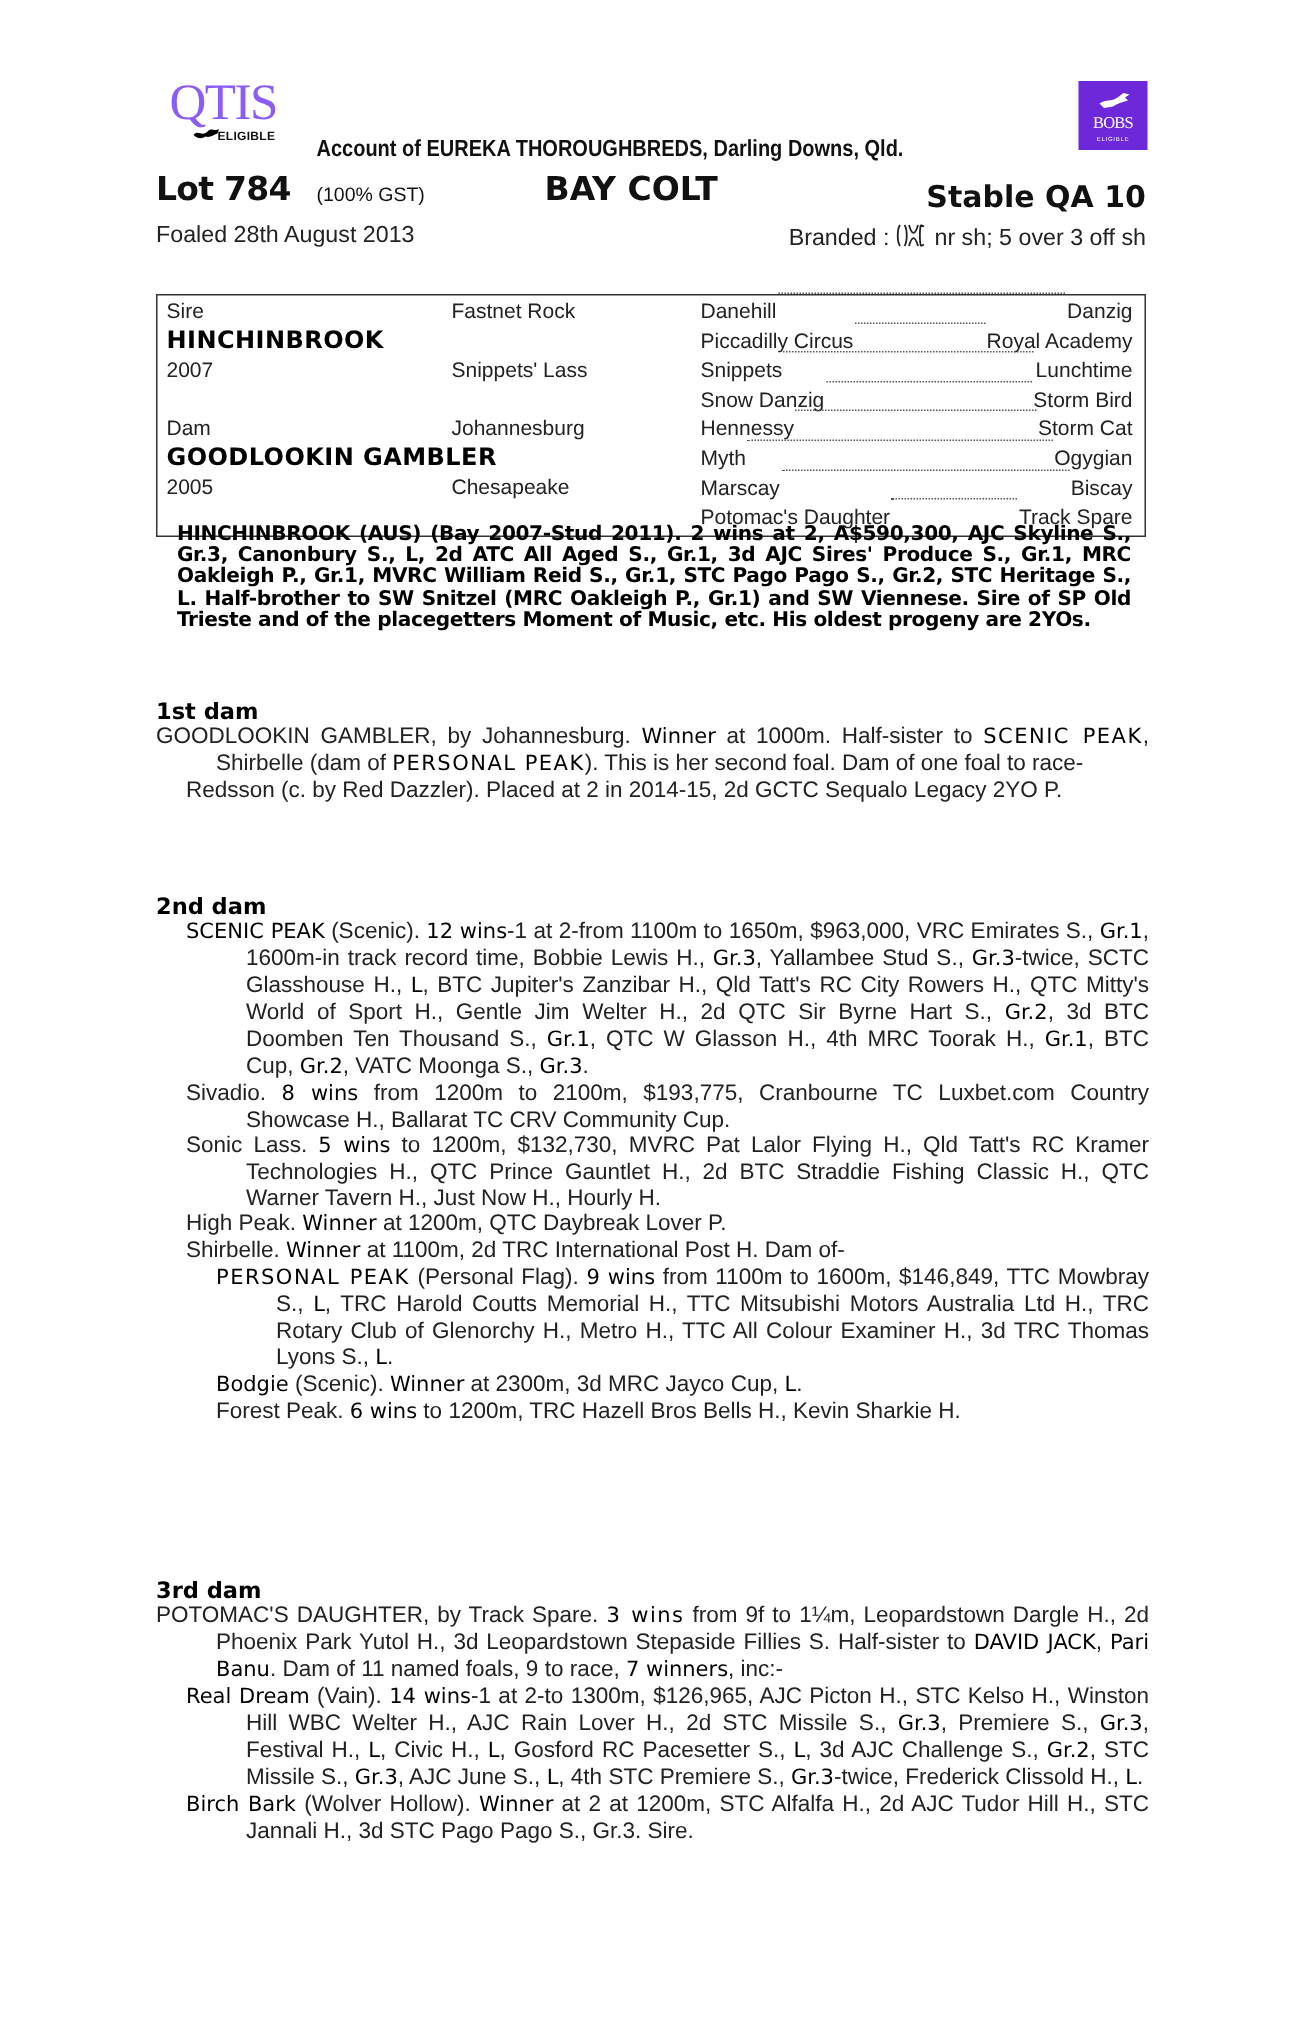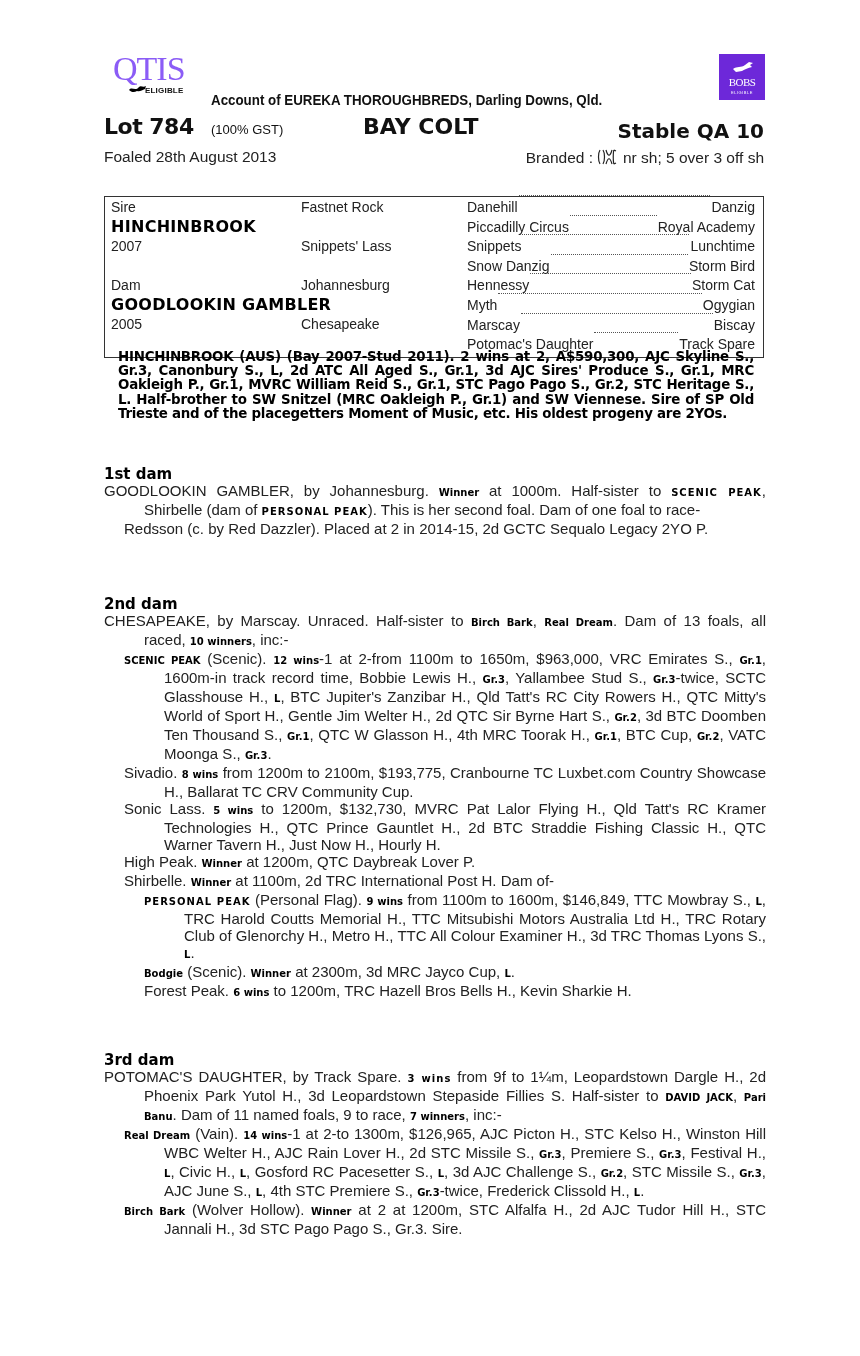--- a/index.html
+++ b/index.html
@@ -44,21 +44,21 @@
   
   .sire-blurb { position: absolute; left: 14px; top: 306px; width: 636px; font-family: "DejaVu Sans", sans-serif; font-weight: 900; font-size: 13.4px; line-height: 14.2px; text-align: justify; letter-spacing: -0.25px; color: #000; }
 
   
   .fam { position: absolute; left: 0; width: 662px; font-size: 15px; line-height: 17px; color: #222; }
   .fam h2 { margin: 0; font-family: "DejaVu Sans", sans-serif; font-weight: 900; font-size: 15px; line-height: 16px; color: #000; }
   .para { text-align: justify; text-align-last: left; }
   .p0 { margin-left: 0; padding-left: 40px; text-indent: -40px; }
   .p1 { margin-left: 20px; padding-left: 40px; text-indent: -40px; }
   .p2 { margin-left: 40px; padding-left: 40px; text-indent: -40px; }
-  b, .b { font-family: "DejaVu Sans", sans-serif; font-weight: 700; color:#000; font-size: 10px; }
+  b, .b { font-family: "DejaVu Sans", sans-serif; font-weight: 400; color:#000; font-size: 14px; }
   .sp { letter-spacing: 1px; }
 </style>
 </head>
 <body>
 
 <div class="page">
 
   <div class="logo-qtis">
     <span class="qtis-word">QTIS</span>
     <svg class="qtis-gecko" viewBox="0 0 20 16">
@@ -154,21 +154,20 @@
   <div class="sire-blurb">HINCHINBROOK (AUS) (Bay 2007-Stud 2011). 2 wins at 2, A$590,300, AJC Skyline S., Gr.3, Canonbury S., L, 2d ATC All Aged S., Gr.1, 3d AJC Sires' Produce S., Gr.1, MRC Oakleigh P., Gr.1, MVRC William Reid S., Gr.1, STC Pago Pago S., Gr.2, STC Heritage S., L. Half-brother to SW Snitzel (MRC Oakleigh P., Gr.1) and SW Viennese. Sire of SP Old Trieste and of the placegetters Moment of Music, etc. His oldest progeny are 2YOs.</div>
 
   <div class="fam" style="top:422px">
     <h2>1st dam</h2>
     <div class="para p0"><span>GOODLOOKIN GAMBLER, by Johannesburg. </span><b>Winner</b><span> at 1000m. Half-sister to </span><b class="sp">SCENIC PEAK</b><span>, Shirbelle (dam of </span><b class="sp">PERSONAL PEAK</b><span>). This is her second foal. Dam of one foal to race-</span></div>
     <div class="para p1">Redsson (c. by Red Dazzler). Placed at 2 in 2014-15, 2d GCTC Sequalo Legacy 2YO P.</div>
   </div>
 
   <div class="fam" style="top:552px">
     <h2>2nd dam</h2>
-    <div class="para p0"><span>CHESAPEAKE, by Marscay. Unraced. Half-sister to </span><b>Birch Bark</b><span>, </span><b>Real Dream</b><span>. Dam of 13 foals, all raced, </span><b>10 winners</b><span>, inc:-</span></div>
 
     <div class="para p1"><b>SCENIC PEAK</b><span> (Scenic). </span><b>12 wins</b><span>-1 at 2-from 1100m to 1650m, $963,000, VRC Emirates S., </span><b>Gr.1</b><span>, 1600m-in track record time, Bobbie Lewis H., </span><b>Gr.3</b><span>, Yallambee Stud S., </span><b>Gr.3</b><span>-twice, SCTC Glasshouse H., </span><b>L</b><span>, BTC Jupiter's Zanzibar H., Qld Tatt's RC City Rowers H., QTC Mitty's World of Sport H., Gentle Jim Welter H., 2d QTC Sir Byrne Hart S., </span><b>Gr.2</b><span>, 3d BTC Doomben Ten Thousand S., </span><b>Gr.1</b><span>, QTC W Glasson H., 4th MRC Toorak H., </span><b>Gr.1</b><span>, BTC Cup, </span><b>Gr.2</b><span>, VATC Moonga S., </span><b>Gr.3</b><span>.</span></div>
 
     <div class="para p1"><span>Sivadio. </span><b>8 wins</b><span> from 1200m to 2100m, $193,775, Cranbourne TC Luxbet.com Country Showcase H., Ballarat TC CRV Community Cup.</span></div>
     <div class="para p1"><span>Sonic Lass. </span><b>5 wins</b><span> to 1200m, $132,730, MVRC Pat Lalor Flying H., Qld Tatt's RC Kramer Technologies H., QTC Prince Gauntlet H., 2d BTC Straddie Fishing Classic H., QTC Warner Tavern H., Just Now H., Hourly H.</span></div>
     <div class="para p1"><span>High Peak. </span><b>Winner</b><span> at 1200m, QTC Daybreak Lover P.</span></div>
     <div class="para p1"><span>Shirbelle. </span><b>Winner</b><span> at 1100m, 2d TRC International Post H. Dam of-</span></div>
 
     <div class="para p2"><b class="sp">PERSONAL PEAK</b><span> (Personal Flag). </span><b>9 wins</b><span> from 1100m to 1600m, $146,849, TTC Mowbray S., </span><b>L</b><span>, TRC Harold Coutts Memorial H., TTC Mitsubishi Motors Australia Ltd H., TRC Rotary Club of Glenorchy H., Metro H., TTC All Colour Examiner H., 3d TRC Thomas Lyons S., </span><b>L</b><span>.</span></div>
     <div class="para p2"><b>Bodgie</b><span> (Scenic). </span><b>Winner</b><span> at 2300m, 3d MRC Jayco Cup, </span><b>L</b><span>.</span></div>

